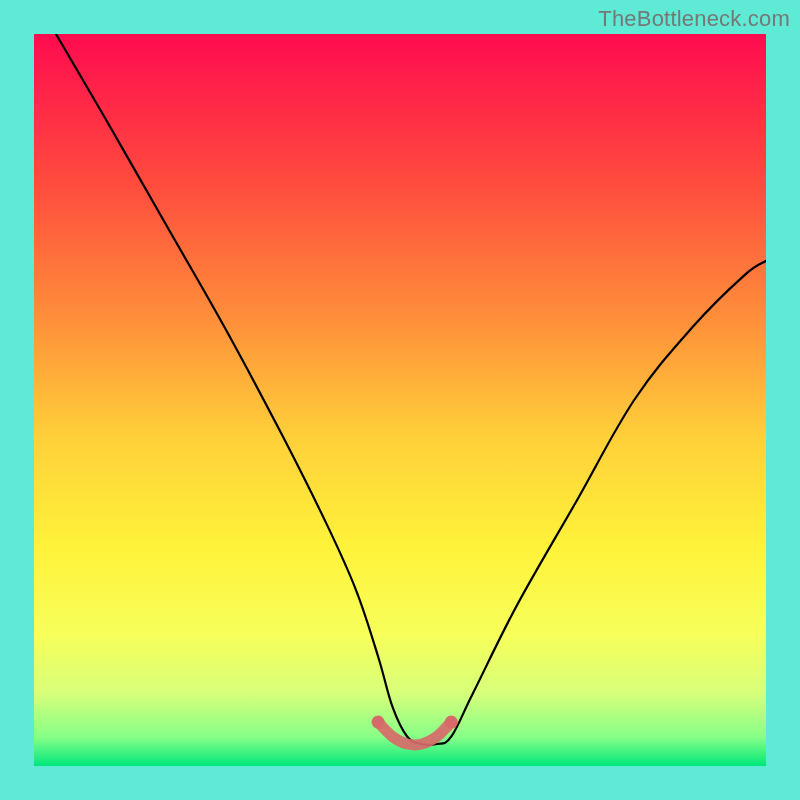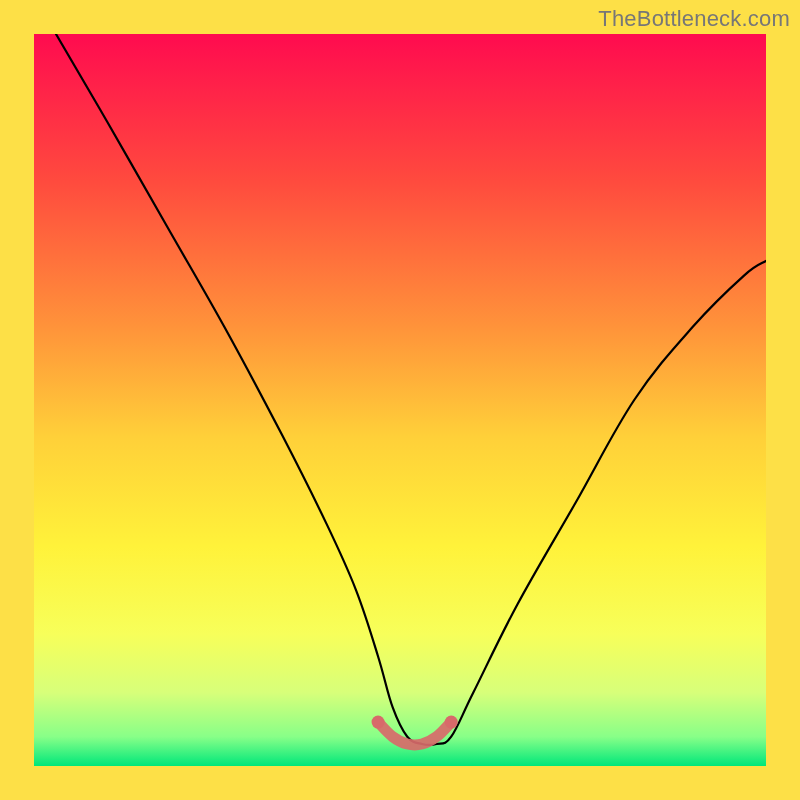--- a/index.html
+++ b/index.html
@@ -8,21 +8,21 @@
     width: 800px;
     height: 800px;
     background: #000;
     overflow: hidden;
     font-family: Arial, Helvetica, sans-serif;
   }
   .outer {
     position: relative;
     width: 800px;
     height: 800px;
-    background: #fde047;
+    background: #5eead4;
   }
   .watermark {
     position: absolute;
     top: 6px;
     right: 10px;
     color: #777;
     font-size: 22px;
     letter-spacing: 0.2px;
     z-index: 5;
     font-weight: 400;

